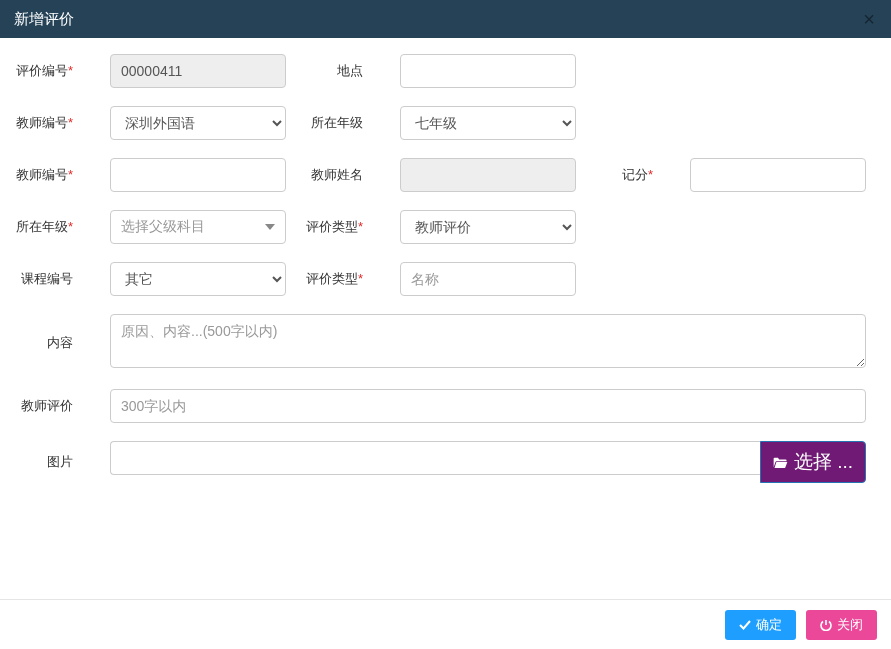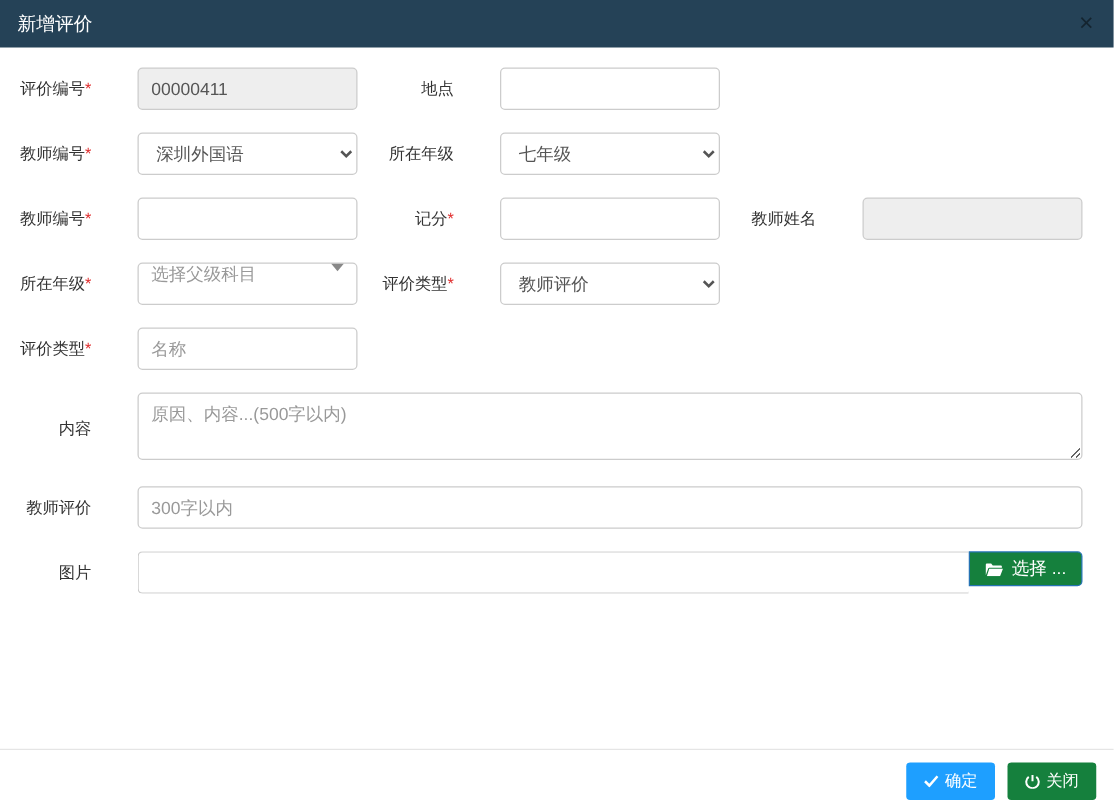--- a/index.html
+++ b/index.html
@@ -75,20 +75,21 @@
     color: #555;
   }
   .text-input::placeholder, .textarea-input::placeholder { color: #999; }
   .textarea-input {
     height: 54px;
     padding: 8px 10px;
     resize: vertical;
   }
   .combo {
     display: flex;
+    align-items: center;
     justify-content: space-between;
     color: #999;
     cursor: pointer;
     user-select: none;
   }
   .combo .caret {
     width: 0; height: 0;
     border-left: 5px solid transparent;
     border-right: 5px solid transparent;
     border-top: 6px solid #888;
@@ -99,31 +100,31 @@
   }
   .file-display {
     flex: 1;
     height: 34px;
     border: 1px solid #ccc;
     border-right: none;
     border-radius: 4px 0 0 4px;
     background: #fff;
   }
   .file-btn {
-    height: 28px;
-    background: #15803d;
+    height: 42px;
+    background: #701a75;
     color: #fff;
     border: 1px solid #2673b4;
     border-radius: 0 4px 4px 0;
     padding: 0 12px;
     display: inline-flex;
     align-items: center;
     gap: 6px;
     cursor: pointer;
-    font-size: 14px;
+    font-size: 19px;
   }
   .footer {
     position: absolute;
     left: 0; right: 0; bottom: 0;
     height: 50px;
     border-top: 1px solid #e5e5e5;
     background: #fff;
     display: flex;
     justify-content: flex-end;
     align-items: center;
@@ -136,21 +137,21 @@
     border-radius: 3px;
     font-size: 13px;
     display: inline-flex;
     align-items: center;
     gap: 5px;
     cursor: pointer;
     border: none;
     font-family: Liberation Serif, serif;
   }
   .btn-primary { background: #1E9FFF; color: #fff; }
-  .btn-warn { background: #15803d; color: #fff; }
+  .btn-warn { background: #ec4899; color: #fff; }
   .icon-folder-open {
     width: 15px; height: 12px; display: inline-block;
   }
   .icon-check {
     width: 12px; height: 10px; display: inline-block;
   }
   .icon-power {
     width: 12px; height: 12px; display: inline-block;
   }
   select { font-family: inherit; }
@@ -186,46 +187,50 @@
       <div class="ctrl"><select class="select-input"><option>七年级</option></select></div>
     </div>
   </div>
 
   <div class="form-row">
     <div class="form-col">
       <label class="lbl"><span>教师编号</span><span class="req">*</span></label>
       <div class="ctrl"><input class="text-input" value="" style=""></div>
     </div>
     <div class="form-col">
+      <label class="lbl"><span>教师姓名</span></label>
+      <div class="ctrl"><input class="readonly-input" readonly="" value="" style=""></div>
+    </div>
+    <div class="form-col">
       <label class="lbl"><span>记分</span><span class="req">*</span></label>
       <div class="ctrl"><input class="text-input" value="" style=""></div>
-    </div>
-    <div class="form-col">
-      <label class="lbl"><span>教师姓名</span></label>
-      <div class="ctrl"><input class="readonly-input" readonly="" value="" style=""></div>
     </div>
   </div>
 
   <div class="form-row">
     <div class="form-col">
       <label class="lbl"><span>所在年级</span><span class="req">*</span></label>
       <div class="ctrl">
         <div class="combo">
           <span>选择父级科目</span>
           <span class="caret"></span>
         </div>
       </div>
     </div>
     <div class="form-col">
       <label class="lbl"><span>评价类型</span><span class="req">*</span></label>
       <div class="ctrl"><select class="select-input"><option>教师评价</option></select></div>
     </div>
   </div>
 
   <div class="form-row">
+    <div class="form-col">
+      <label class="lbl"><span>课程编号</span></label>
+      <div class="ctrl"><select class="select-input"><option>其它</option></select></div>
+    </div>
     <div class="form-col">
       <label class="lbl"><span>评价类型</span><span class="req">*</span></label>
       <div class="ctrl"><input class="text-input" placeholder="名称" style=""></div>
     </div>
   </div>
 
   <div class="form-row">
     <div class="form-col full">
       <label class="lbl"><span>内容</span></label>
       <div class="ctrl"><textarea class="textarea-input" placeholder="原因、内容...(500字以内)" style=""></textarea></div>

